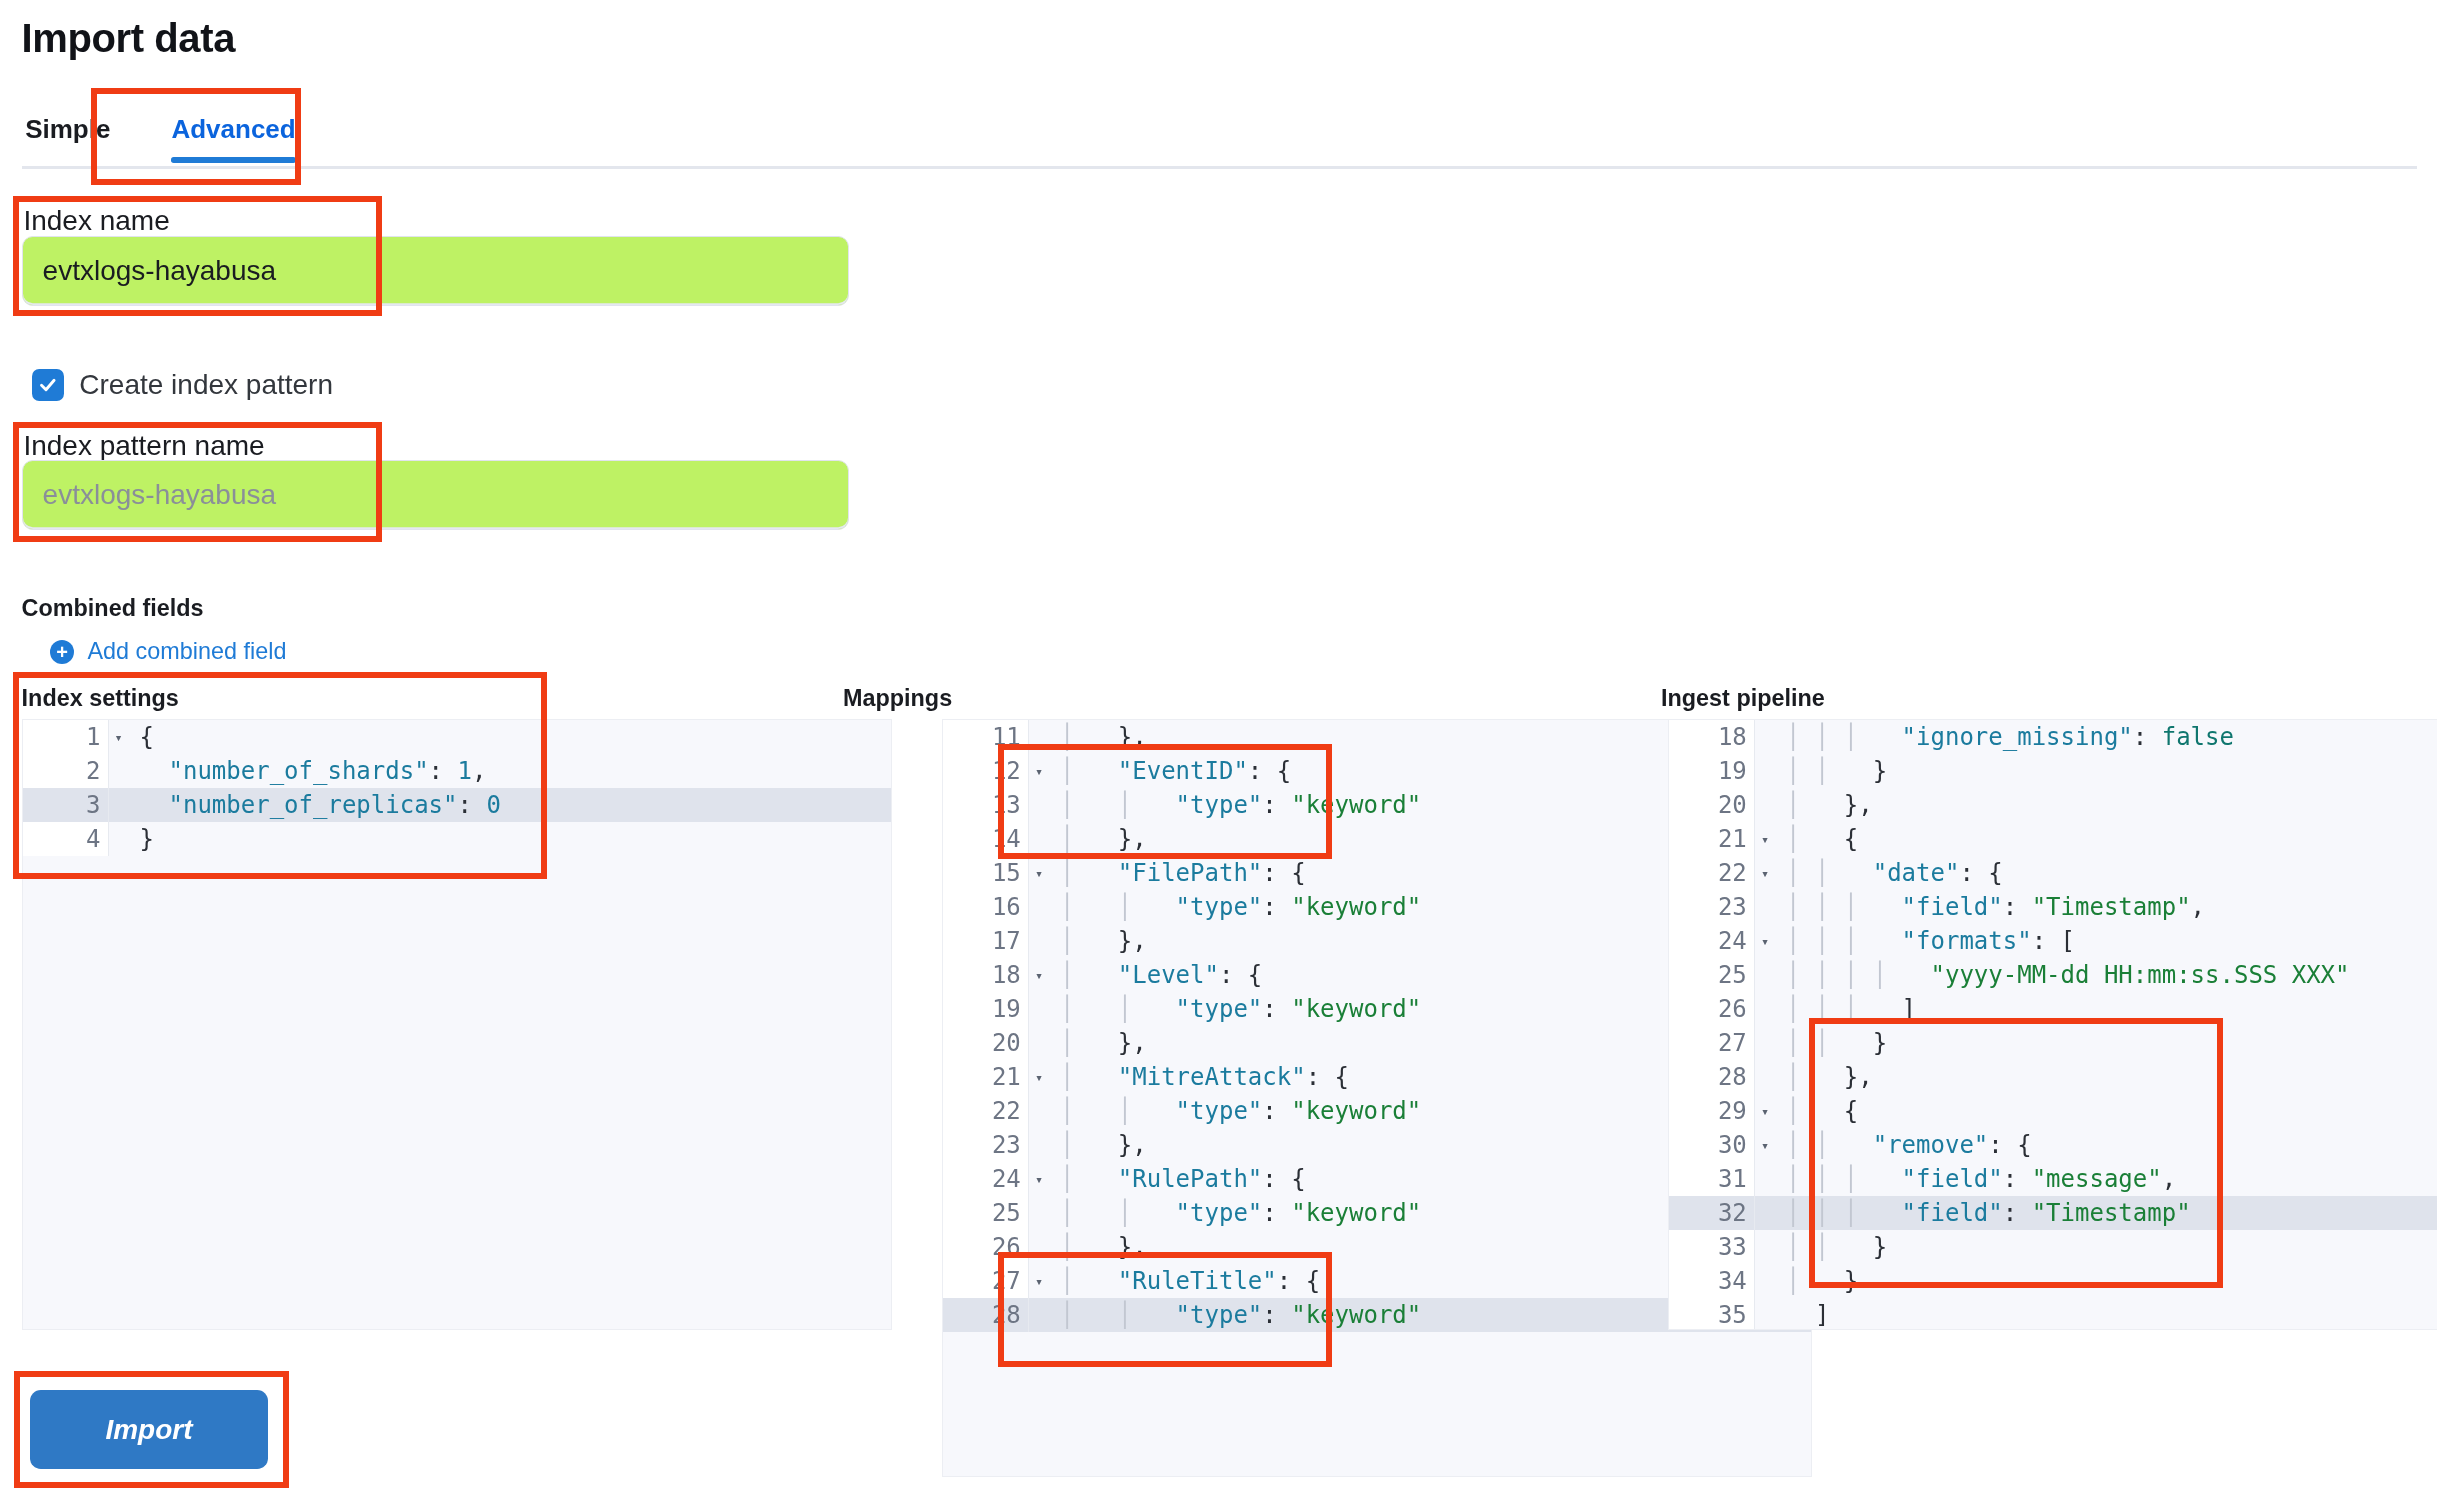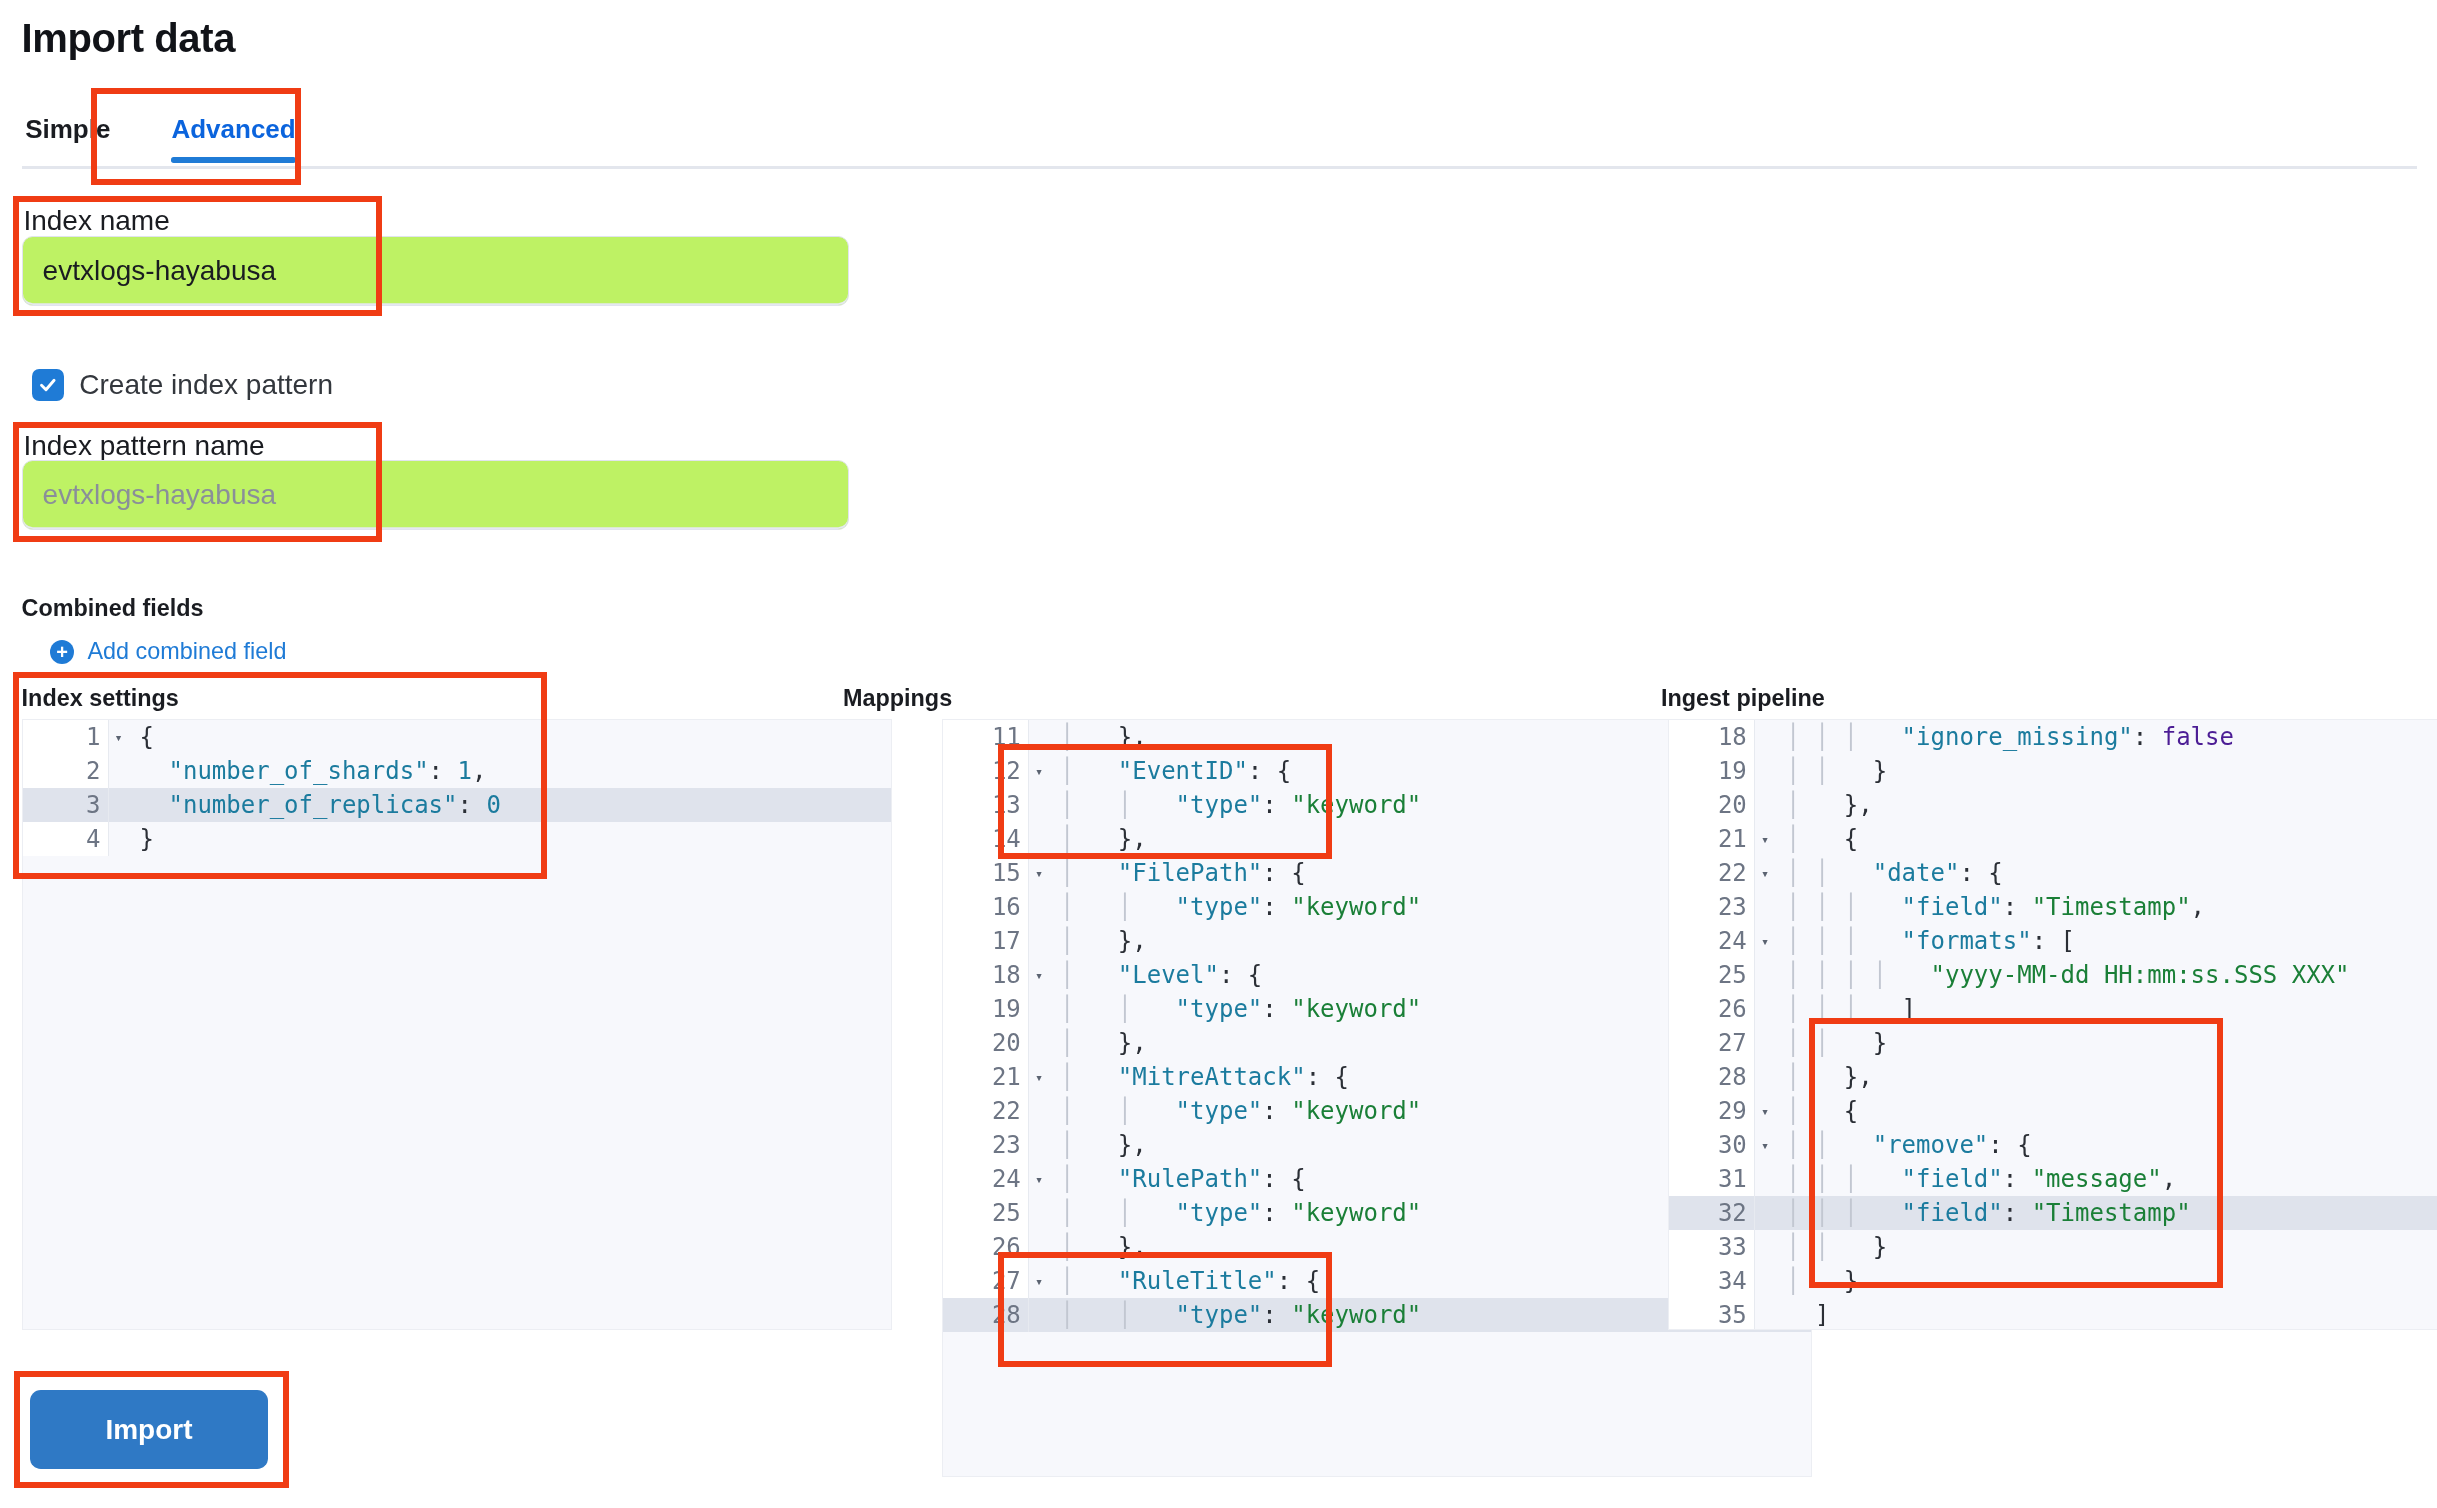--- a/index.html
+++ b/index.html
@@ -108,21 +108,21 @@
   .ed-row.hl .gutter{background:#dfe3ec;}
   .fold{
     position:absolute;right:-20px;top:0;width:18px;height:34px;line-height:34px;
     color:#5b6371;font-size:13.5px;text-align:center;
   }
   .code{
     padding-left:31px;font-size:24px;color:#2b2f36;line-height:34px;height:34px;
   }
   .k{color:#1b7b9e;}
   .s{color:#1a7f37;}
-  .b{color:#4c1d95;}
+  .b{color:#0f766e;}
   .ind{color:#c2c7d1;}
 
   .editor.settings{left:21.6px;top:719px;width:870px;height:611px;}
   .editor.mappings{left:942px;top:719px;width:870px;height:758px;}
   .editor.pipeline{left:1668px;top:719px;width:1065px;height:611px;}
 
   .ed-title-settings{position:absolute;left:21.6px;top:685px;}
   .ed-title-mappings{position:absolute;left:843px;top:685px;}
   .ed-title-pipeline{position:absolute;left:1661px;top:685px;}
 
@@ -130,20 +130,21 @@
     position:absolute;width:10px;border-radius:5.4px;background:#acb0b8;
   }
 
   
   .import-btn{
     position:absolute;left:30px;top:1390px;
     width:238px;height:79px;border:none;border-radius:10.8px;
     background:#2f79c5;color:#ffffff;
     font-size:28px;font-weight:700;cursor:pointer;
     font-family:"Liberation Sans","DejaVu Sans",sans-serif;
+    font-style:italic;
   }
 
   
   .anno{
     position:absolute;border:6.3px solid #f03c14;box-sizing:border-box;
     pointer-events:none;
   }
 </style>
 </head>
 <body>

